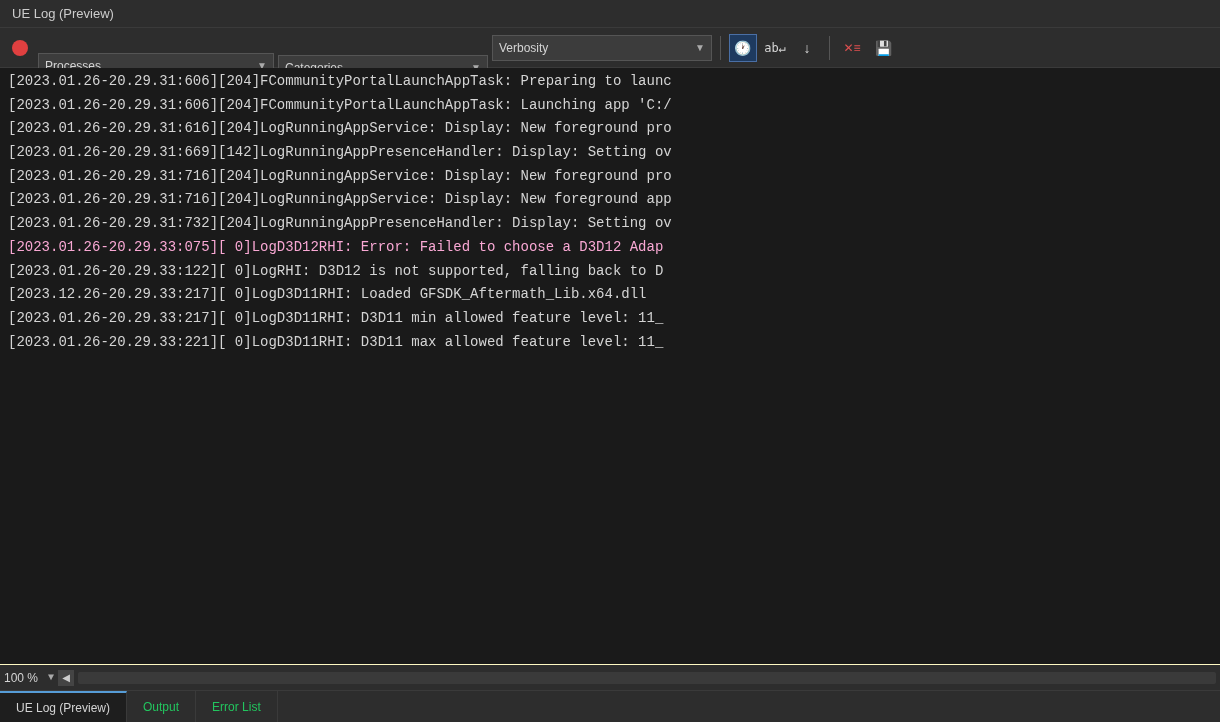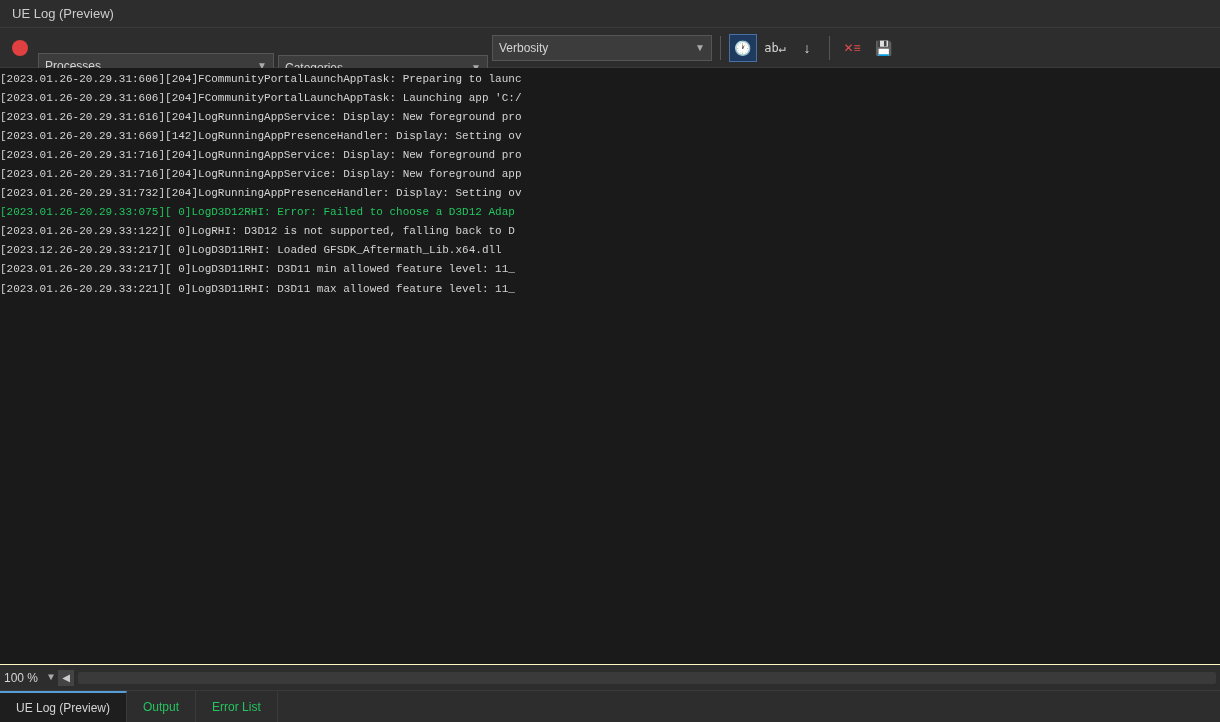--- a/index.html
+++ b/index.html
@@ -108,30 +108,30 @@
 
     
     .log-area {
       flex: 1;
       background: #1a1a1a;
       overflow: hidden;
       padding: 2px 0;
     }
 
     .log-line {
-      padding: 1px 0;
+      padding: 1px 8px;
       white-space: nowrap;
       overflow: hidden;
       line-height: 1.55;
-      font-size: 11px;
+      font-size: 14px;
       color: #d4d4d4;
     }
 
     .log-line.error {
-      color: #22c55e;
+      color: #f9a8d4;
     }
 
     
     .scrollbar-area {
       background: #2d2d2d;
       border-top: 1px solid #fef9c3;
       display: flex;
       align-items: center;
       padding: 2px 4px;
       height: 26px;

